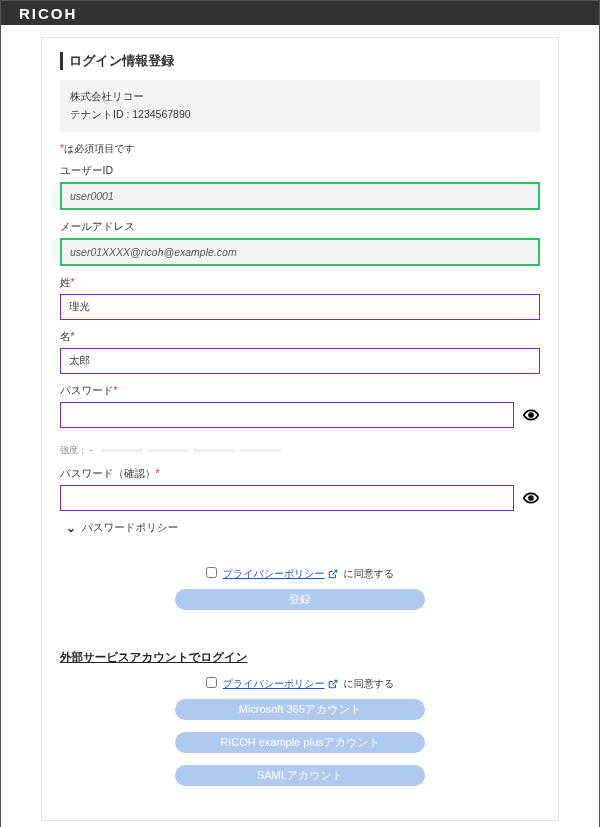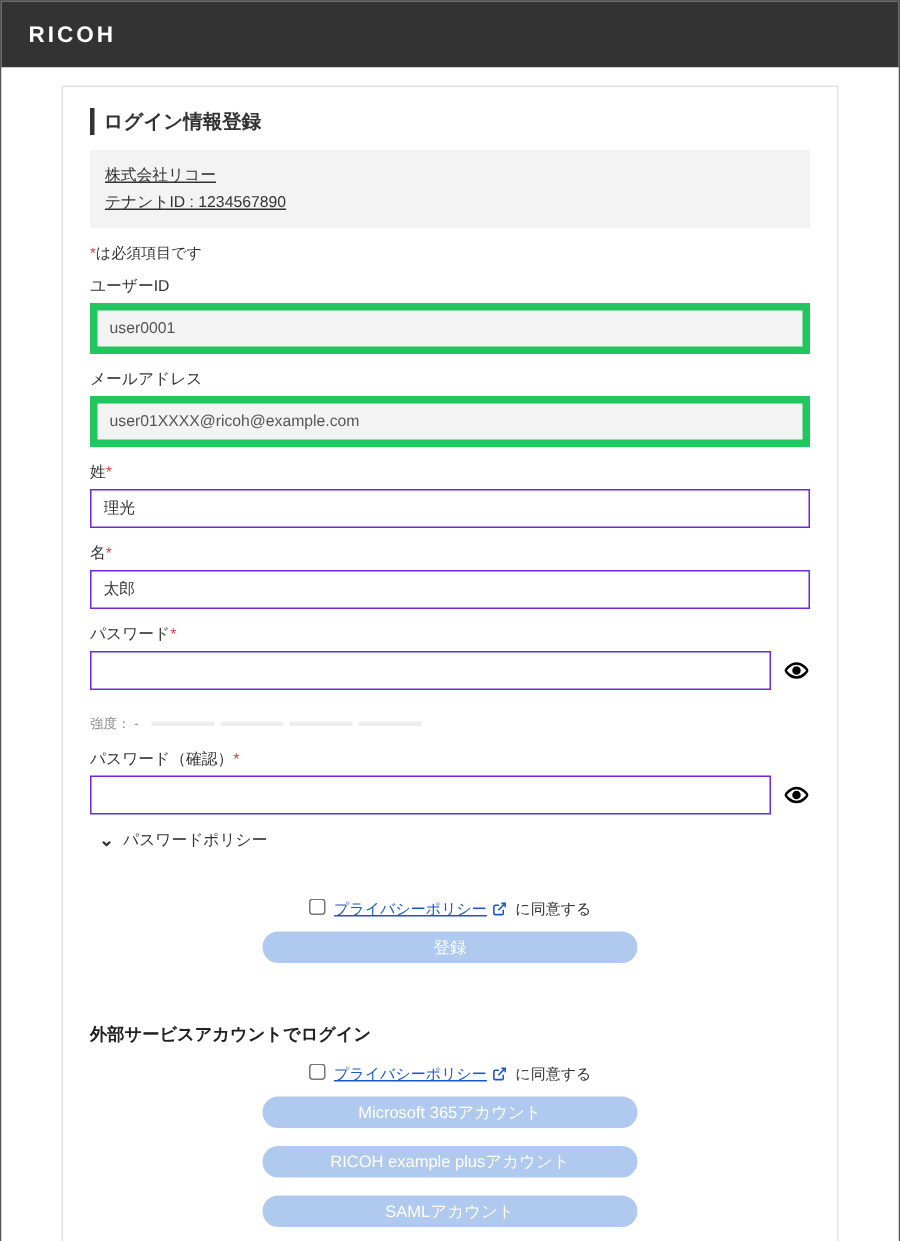--- a/index.html
+++ b/index.html
@@ -10,21 +10,21 @@
     color: #333;
   }
   .page-frame {
     width: 600px;
     border: 1px solid #555;
     margin: 0 auto;
   }
   .topbar {
     background: #333333;
     color: #fff;
-    height: 44px;
+    height: 24px;
     display: flex;
     align-items: center;
     padding: 0 18px;
   }
   .brand {
     font-weight: 700;
     letter-spacing: 2px;
     font-size: 15px;
     font-family: Arial, sans-serif;
   }
@@ -42,36 +42,37 @@
     padding-left: 6px;
     font-size: 13px;
     font-weight: 700;
     margin-bottom: 10px;
   }
   .tenant-box {
     background: #f3f3f3;
     padding: 8px 10px;
     margin-bottom: 10px;
   }
-  .tenant-box .line { font-size: 10.5px; color: #333; padding: 2px 0; text-decoration: underline; }
+  .tenant-box .line { font-size: 10.5px; color: #333; padding: 2px 0; }
   .req-note { font-size: 10px; margin-bottom: 8px; }
   .req-note .ast, .ast { color: #d63b3b; }
   .field { margin-bottom: 10px; }
   .field-label {
     font-size: 10.5px;
     color: #333;
     margin-bottom: 4px;
     display: block;
   }
   .field-readonly {
     background: #f3f3f3;
-    border: 5px solid #22c55e;
+    border: 2px solid #22c55e;
     padding: 6px 8px;
     font-size: 10.5px;
     color: #555;
+    font-style: italic;
   }
   .field-input {
     width: 100%;
     border: 1px solid #6d28d9;
     padding: 6px 8px;
     font-size: 10.5px;
     color: #333;
     background: #fff;
   }
   .pw-row {
@@ -149,20 +150,21 @@
     font-size: 11px;
     text-align: center;
     cursor: pointer;
   }
   .section-gap { height: 28px; }
   .sub-title {
     font-size: 11.5px;
     font-weight: 700;
     color: #222;
     margin-bottom: 12px;
+    text-decoration: underline;
   }
   svg { display: block; }
 </style>
 </head>
 <body>
 
 <div class="page-frame">
 
   <div class="topbar">
     <span class="brand">RICOH</span>

